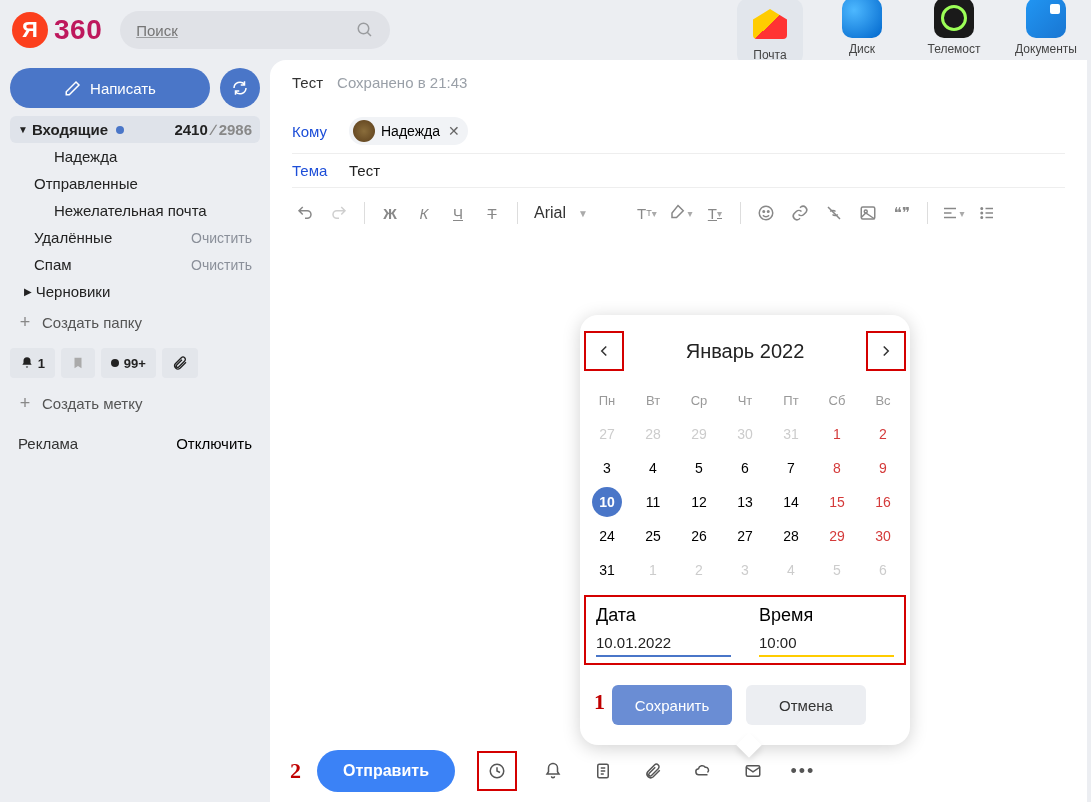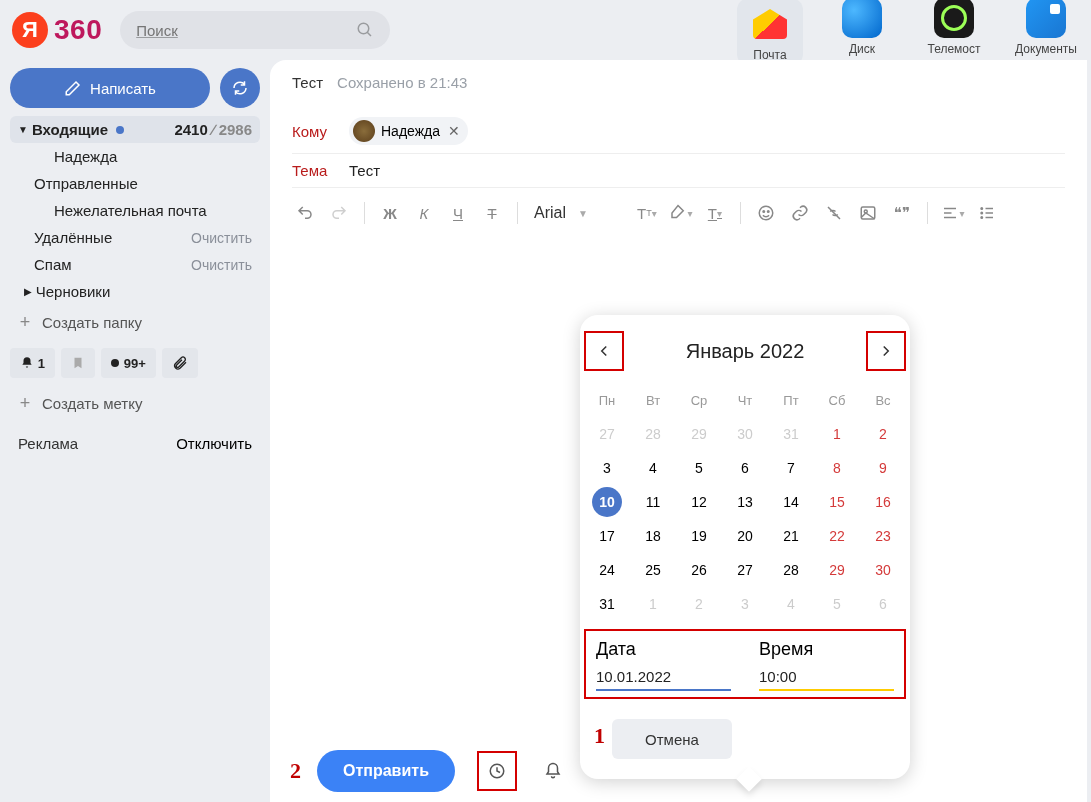--- a/index.html
+++ b/index.html
@@ -50,21 +50,21 @@
 .tag-btn { height: 30px; background: #e3e6eb; border-radius: 4px; display: flex; align-items: center; justify-content: center; padding: 0 10px; font-size: 13px; font-weight: bold; color:#222;}
 .tag-btn .dot{width:8px;height:8px;border-radius:50%;background:#222;margin-right:5px;}
 
 .ad-row { display: flex; justify-content: space-between; padding: 14px 8px 0; font-size: 15px; color: #333; }
 .ad-row .off{ color:#000000;}
 
 
 .compose-header { display: flex; align-items: center; gap: 14px; color: #333; font-size: 15px; margin-bottom: 18px; }
 .saved { color: #9aa0a8; }
 .field-row { display: flex; align-items: center; gap: 12px; padding: 8px 0; border-bottom: 1px solid #eee; font-size: 15px; }
-.field-label { color: #b91c1c; width: 45px; }
+.field-label { color: #1d4ed8; width: 45px; }
 .recipient-chip { display: inline-flex; align-items: center; gap: 6px; background: #f1f3f6; border-radius: 14px; padding: 3px 8px 3px 4px; font-size: 14px; }
 .avatar { width: 22px; height: 22px; border-radius: 50%; background: radial-gradient(circle,#8a6d3b,#5a3d1b); }
 .chip-x { color: #666; cursor: pointer; font-size: 14px; margin-left: 2px;}
 
 .toolbar { display: flex; align-items: center; gap: 8px; padding: 12px 0 0; color: #888; }
 .tb-sep { width: 1px; height: 22px; background: #ddd; margin: 0 4px; }
 .tb-btn { width: 26px; height: 26px; display: flex; align-items: center; justify-content: center; cursor: pointer; font-size: 15px; color: #888; border-radius:4px;}
 .tb-btn.bold{font-weight:bold;}
 .tb-btn.italic{font-style:italic;}
 .font-name { font-size: 16px; color: #333; padding: 0 4px;}
@@ -374,29 +374,20 @@
                 <div class="dp-cell selected">10</div>
               </div>
               <div class="dp-cell">11</div>
               <div class="dp-cell">12</div>
               <div class="dp-cell">13</div>
               <div class="dp-cell">14</div>
               <div class="dp-cell weekend">15</div>
               <div class="dp-cell weekend">16</div>
             </div>
             <div class="dp-row">
-              <div class="dp-cell">17</div>
-              <div class="dp-cell">18</div>
-              <div class="dp-cell">19</div>
-              <div class="dp-cell">20</div>
-              <div class="dp-cell">21</div>
-              <div class="dp-cell weekend">22</div>
-              <div class="dp-cell weekend">23</div>
-            </div>
-            <div class="dp-row">
               <div class="dp-cell">24</div>
               <div class="dp-cell">25</div>
               <div class="dp-cell">26</div>
               <div class="dp-cell">27</div>
               <div class="dp-cell">28</div>
               <div class="dp-cell weekend">29</div>
               <div class="dp-cell weekend">30</div>
             </div>
             <div class="dp-row">
               <div class="dp-cell">31</div>
@@ -415,20 +406,21 @@
           <input class="dp-input" value="10.01.2022" style="">
         </div>
         <div class="dp-input-col">
           <div class="dp-input-label">Время</div>
           <input class="dp-input time" value="10:00" style="">
         </div>
       </div>
       <div class="annot-1">1</div>
       <div class="dp-actions">
         <div style="width:14px"></div>
+        <button class="dp-save">Сохранить</button>
         <button class="dp-cancel">Отмена</button>
       </div>
       <div class="dp-arrow-bottom"></div>
     </div>
 
     <div class="bottom-bar">
       <span class="annot-2">2</span>
       <button class="send-btn">Отправить</button>
       <div class="bb-icon boxed">
         <svg viewBox="0 0 24 24">

